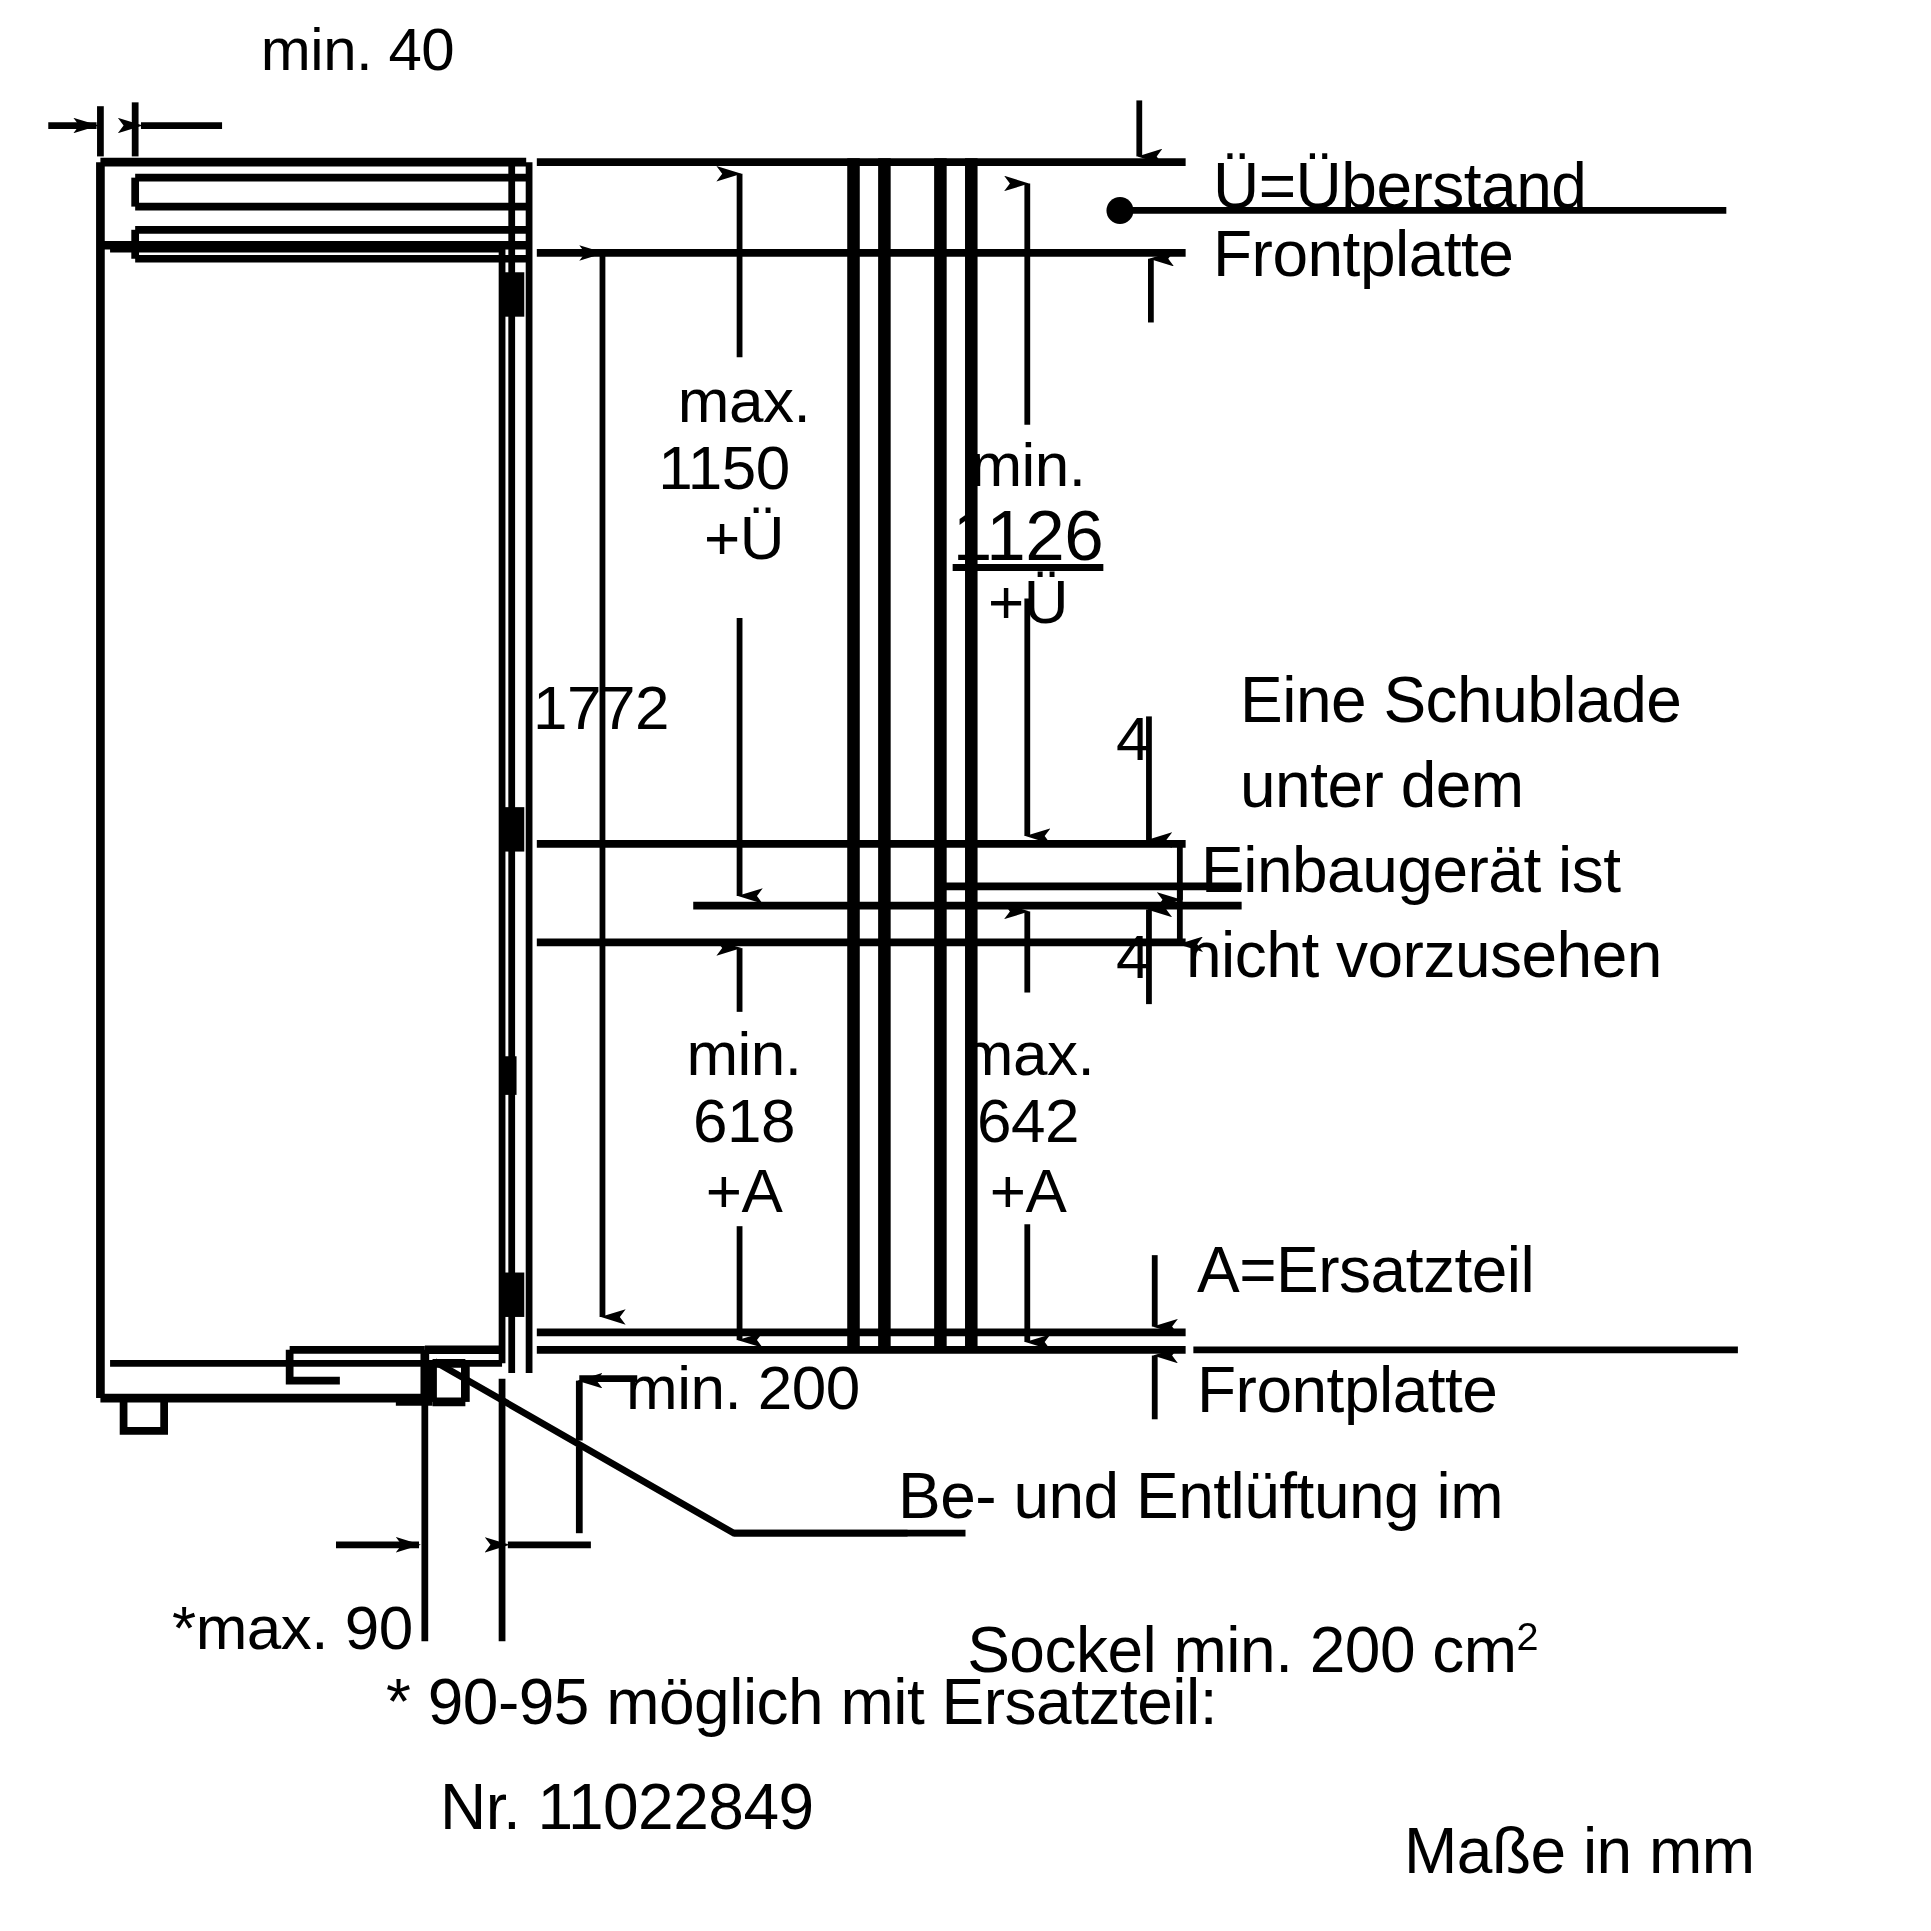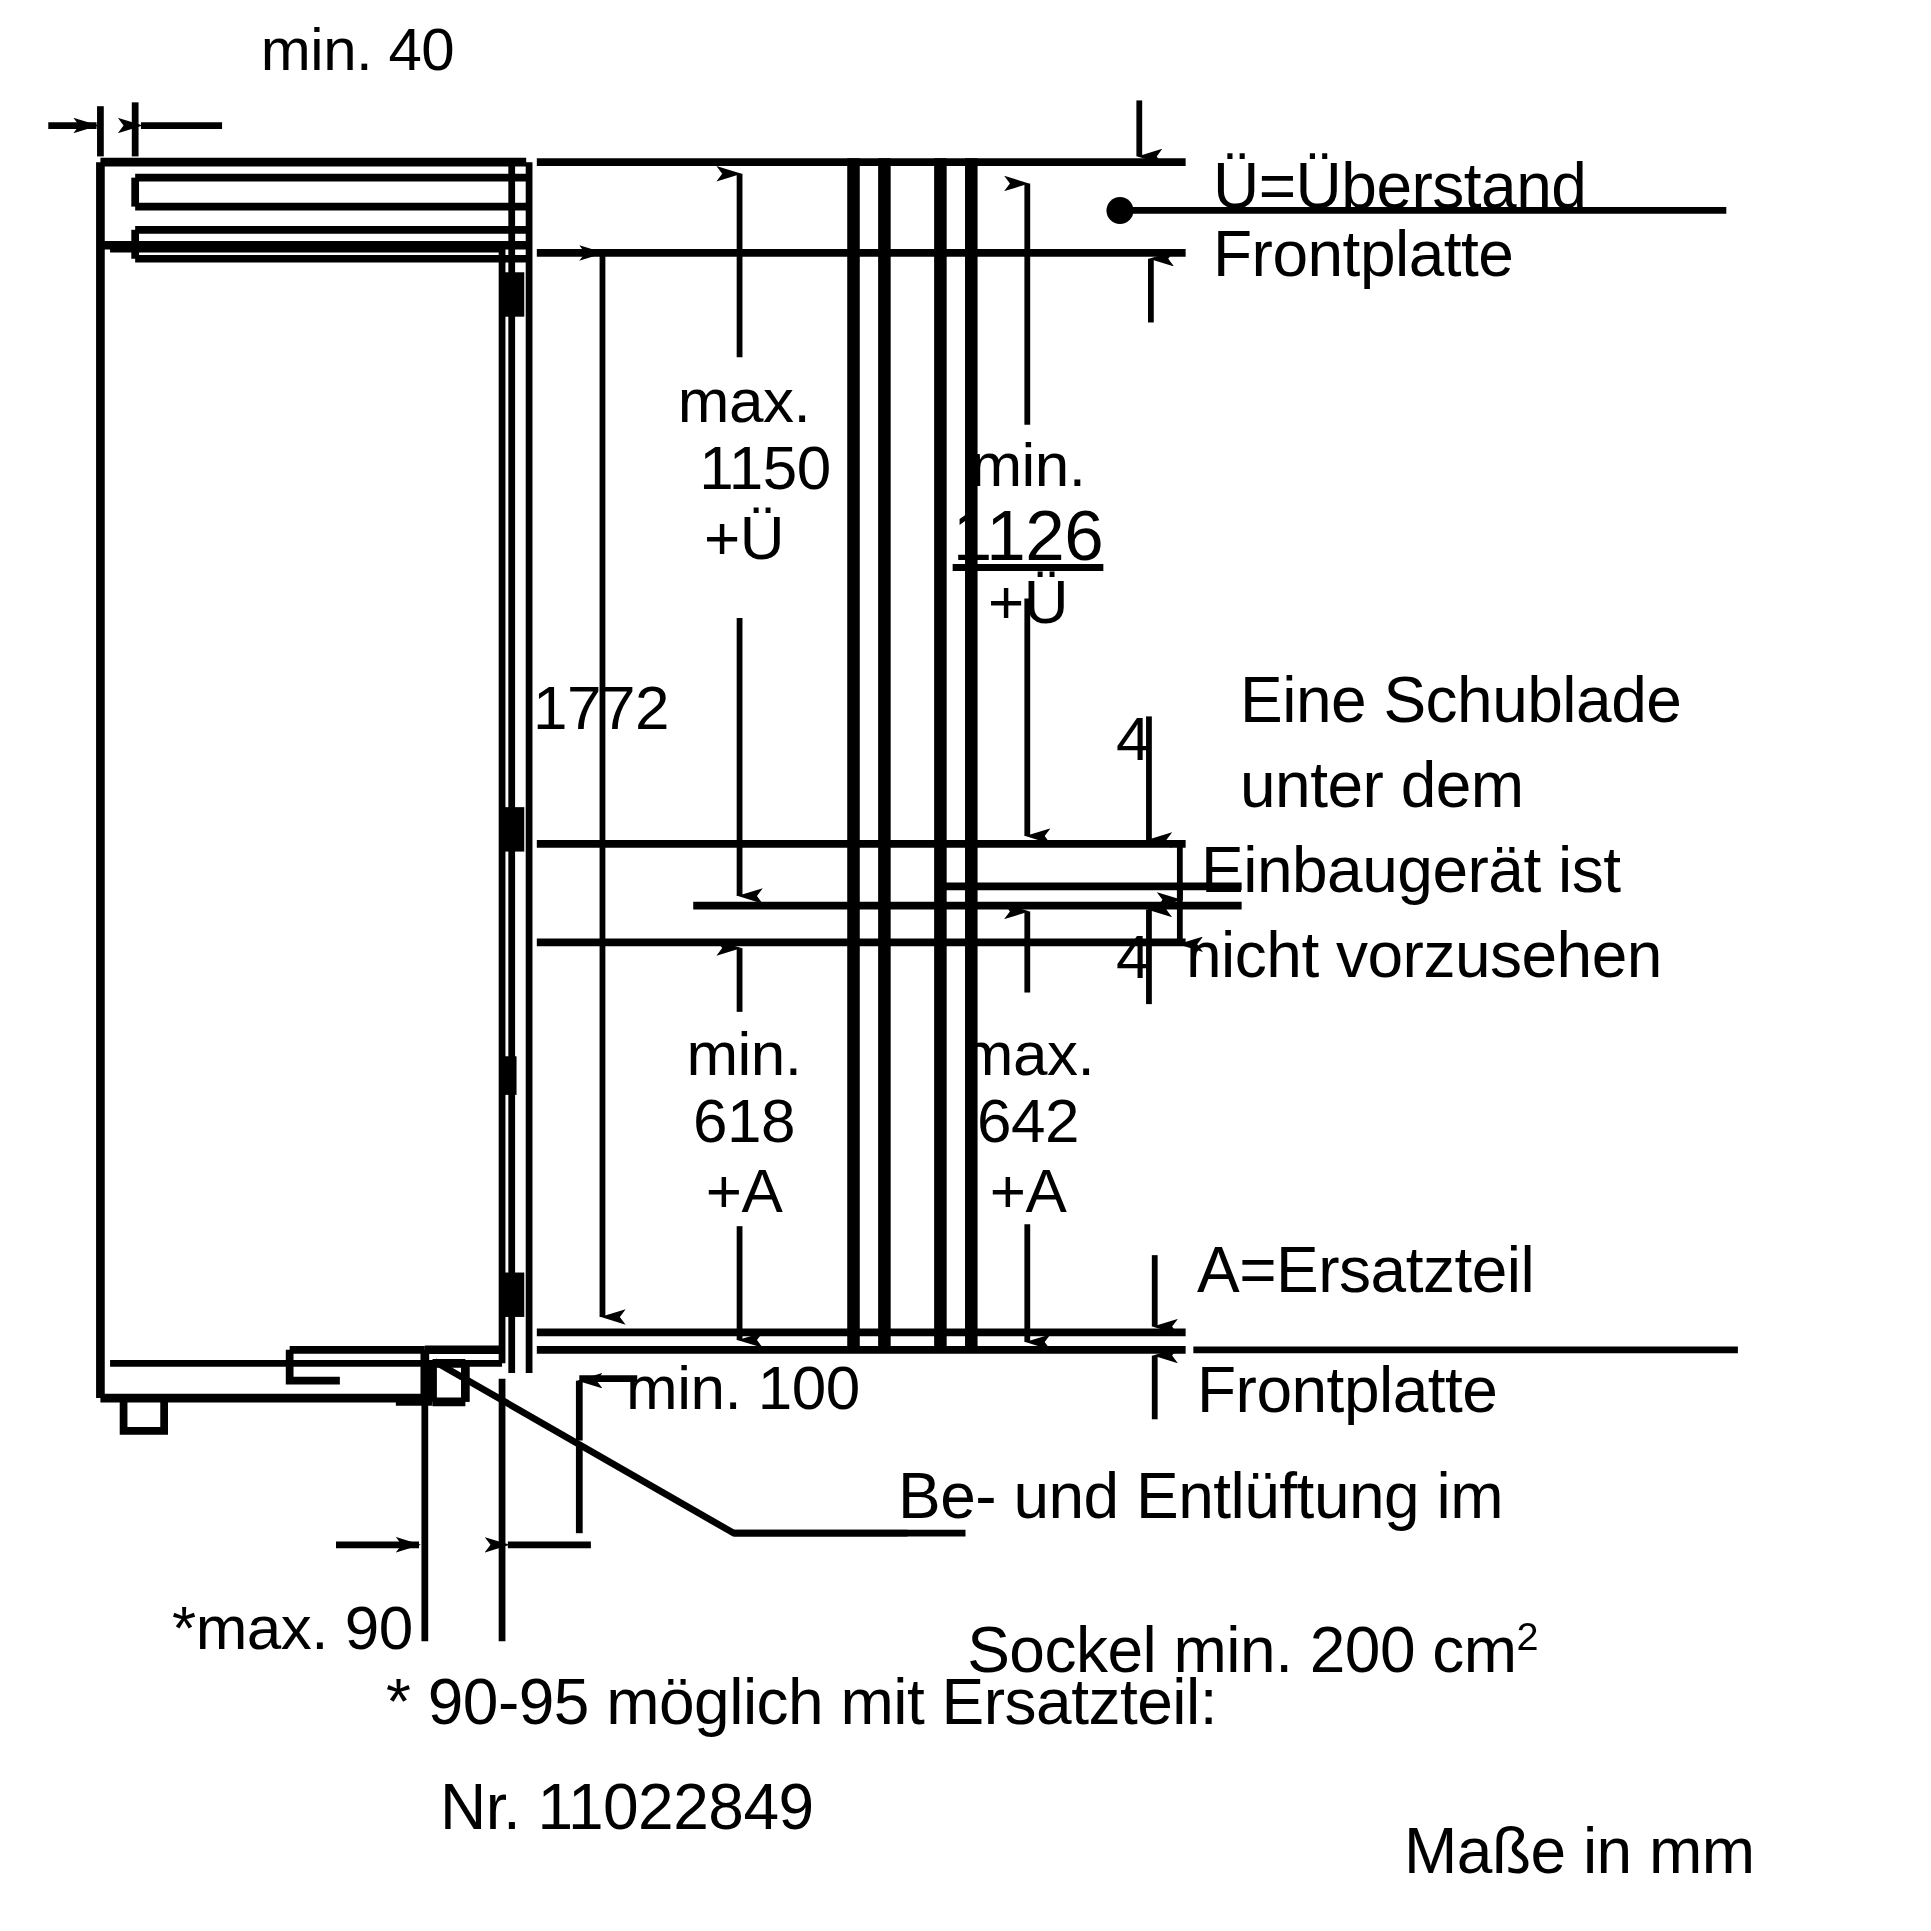--- a/index.html
+++ b/index.html
@@ -221,42 +221,42 @@
       <path d="M 520,1428 L 520,1700"></path>
       <path d="M 348,1600 L 434,1600" marker-end="url(#arrRight)"></path>
       <path d="M 612,1600 L 526,1600" marker-end="url(#arrLeft)"></path>
     </g>
 
   </svg>
 
   <div class="lbl center" style="left:203px; top:19.3px; width:309px; font-size:60px;">min. 40</div>
 
   <div class="lbl center" style="left:604px; top:369px; width:280px; font-size:62px;">max.</div>
-  <div class="lbl center" style="left:625px; top:436px; width:280px; font-size:62px;">1150</div>
+  <div class="lbl center" style="left:584px; top:436px; width:280px; font-size:62px;">1150</div>
   <div class="lbl center" style="left:604px; top:506px; width:280px; font-size:62px;">+Ü</div>
 
   <div class="lbl left" style="left:533px; top:676px; width:290px; font-size:62px;">1772</div>
 
   <div class="lbl center" style="left:888px; top:433px; width:280px; font-size:62px;">min.</div>
   <div class="lbl center" style="left:888px; top:500px; width:280px; font-size:71px;text-decoration:underline;">1126</div>
   <div class="lbl center" style="left:888px; top:570px; width:280px; font-size:62px;">+Ü</div>
 
   <div class="lbl center" style="left:1099px; top:707px; width:68px; font-size:62px;">4</div>
 
   <div class="lbl center" style="left:1099px; top:925px; width:68px; font-size:62px;">4</div>
 
   <div class="lbl center" style="left:604px; top:1022px; width:280px; font-size:62px;">min.</div>
   <div class="lbl center" style="left:604px; top:1089px; width:280px; font-size:62px;">618</div>
   <div class="lbl center" style="left:604px; top:1159px; width:280px; font-size:62px;">+A</div>
 
   <div class="lbl center" style="left:888px; top:1022px; width:280px; font-size:62px;">max.</div>
   <div class="lbl center" style="left:888px; top:1089px; width:280px; font-size:62px;">642</div>
   <div class="lbl center" style="left:888px; top:1159px; width:280px; font-size:62px;">+A</div>
 
-  <div class="lbl left" style="left:626px; top:1356px; width:406px; font-size:62px;">min. 100</div>
+  <div class="lbl left" style="left:626px; top:1356px; width:406px; font-size:62px;">min. 200</div>
 
   <div class="lbl left" style="left:172px; top:1596px; width:406px; font-size:62px;">*max. 90</div>
 
   <div class="lbl left" style="left:1213px; top:114px; width:714px; font-size:64px;margin-top:40px;">Ü=Überstand</div>
   <div class="lbl left" style="left:1213px; top:222px; width:714px; font-size:64px;">Frontplatte</div>
 
   <div class="lbl left" style="left:1240px; top:668px; width:695px; font-size:64px;">Eine Schublade</div>
   <div class="lbl left" style="left:1240px; top:753px; width:695px; font-size:64px;">unter dem</div>
   <div class="lbl left" style="left:1201px; top:838px; width:734px; font-size:64px;">Einbaugerät ist</div>
   <div class="lbl left" style="left:1186px; top:923px; width:753px; font-size:64px;">nicht vorzusehen</div>

